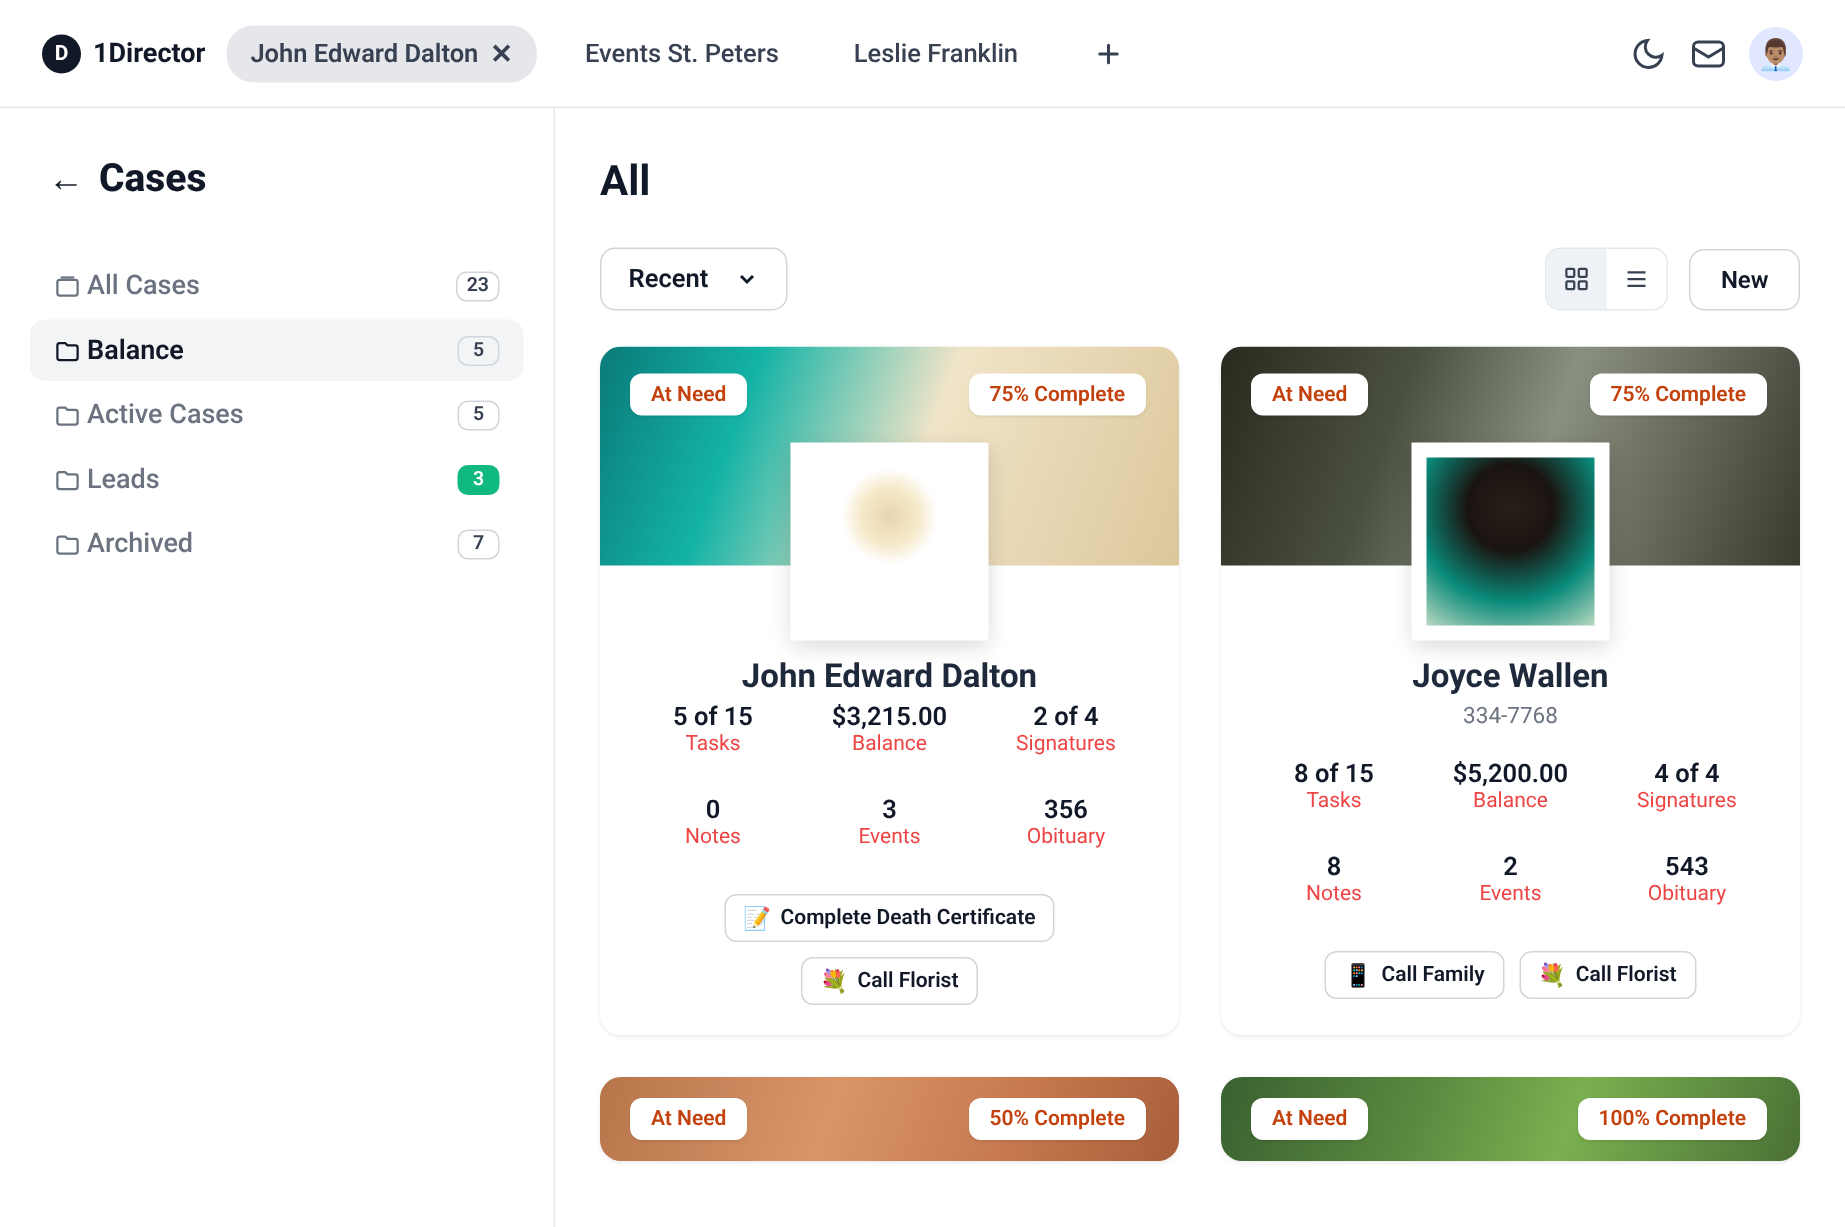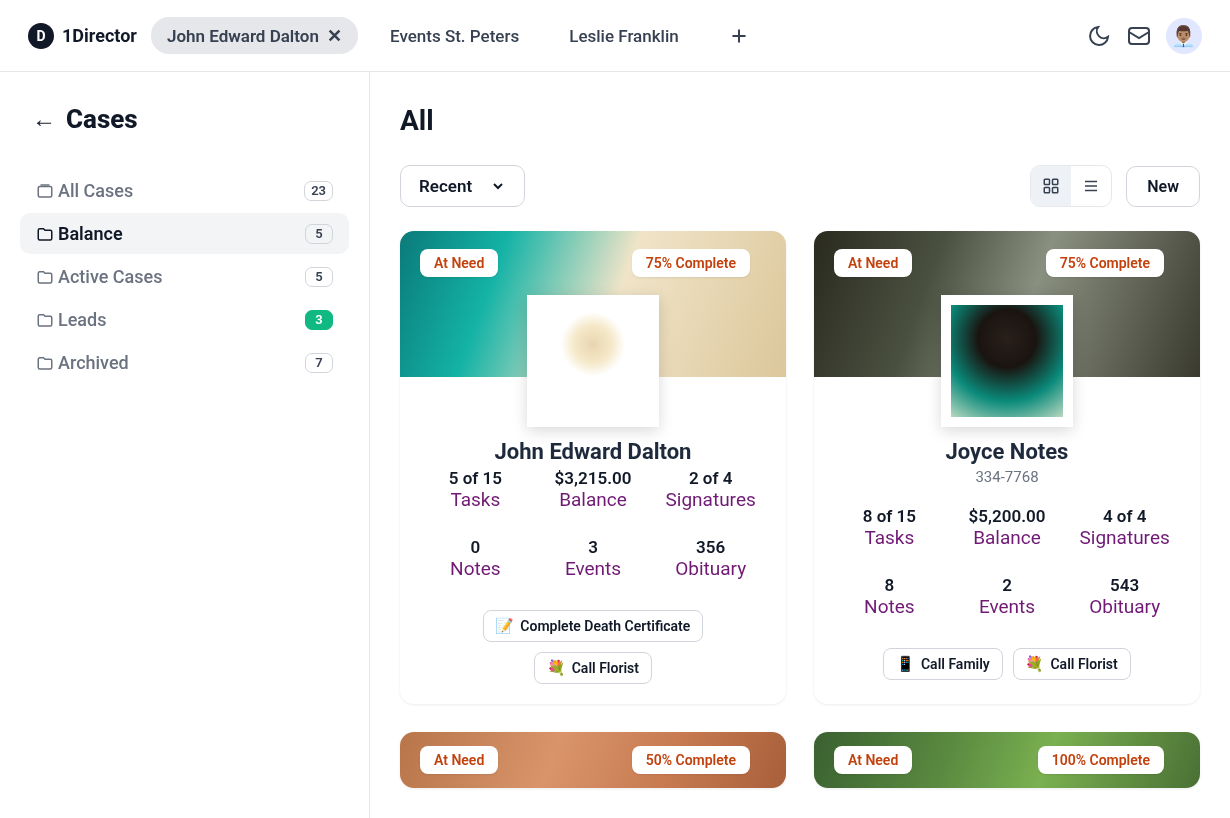--- a/index.html
+++ b/index.html
@@ -44,31 +44,31 @@
 
 .grid { display: grid; grid-template-columns: 1fr 1fr; gap: 28px; }
 .card { border-radius: 14px; box-shadow: 0 1px 3px rgba(0,0,0,0.08); overflow: hidden; background: #fff; position: relative; }
 .card-banner { height: 146px; position: relative; }
 .banner1 { background: linear-gradient(110deg, #0a7a7a 0%, #14b3a6 25%, #f0e4c8 55%, #dcc79b 100%); }
 .banner2 { background: linear-gradient(110deg, #2a2a1f 0%, #4a5040 30%, #8a9080 55%, #3a3a2f 100%); }
 .banner3 { background: linear-gradient(110deg, #b8754a 0%, #d9946a 40%, #c77a4f 70%, #a85f3a 100%); }
 .banner4 { background: linear-gradient(110deg, #3a6030 0%, #5a8a40 35%, #7ab050 60%, #4a7035 100%); }
 .badge { position: absolute; background: #fff; border-radius: 8px; padding: 6px 14px; font-size: 14px; font-weight: 600; color: #c2410c; box-shadow: 0 1px 2px rgba(0,0,0,0.08); }
 .badge-l { top: 18px; left: 20px; }
-.badge-r { top: 18px; right: 36px; }
+.badge-r { top: 18px; right: 22px; }
 .avatar-frame { position: absolute; left: 50%; transform: translateX(-50%); top: 64px; width: 132px; height: 132px; background: #fff; padding: 10px; box-shadow: 0 4px 14px rgba(0,0,0,0.15); }
 .avatar-inner { width: 100%; height: 100%; }
 .av1 { background: radial-gradient(circle at 50% 35%, #e8d5b0 0%, #f5e8c8 20%, #fff 35%, #fff 100%); }
 .av2 { background: radial-gradient(circle at 50% 30%, #2a1f1a 0%, #1a1410 30%, #0a8a7a 65%, #b8d8c0 100%); }
 .card-body { padding: 62px 24px 20px; text-align: center; }
 .card-name { font-size: 22px; font-weight: 700; color: #1e293b; margin-bottom: 4px; }
 .card-phone { font-size: 15px; color: #6b7280; margin-bottom: 20px; }
 .stats { display: grid; grid-template-columns: 1fr 1fr 1fr; gap: 10px 15px; margin-bottom: 10px; }
 .stat-val { font-size: 17px; font-weight: 600; color: #111827; }
-.stat-lab { font-size: 19px; color: #701a75; margin-bottom: 16px; }
+.stat-lab { font-size: 14px; color: #ef4444; margin-bottom: 16px; }
 .actions { display: flex; gap: 10px; justify-content: center; flex-wrap: wrap; margin-top: 14px; }
 .action-btn { border: 1.5px solid #d1d5db; border-radius: 8px; padding: 6px 12px; font-size: 14px; font-weight: 600; display: flex; align-items: center; gap: 6px; background: #fff; }
 .emoji { font-size: 15px; }
 
 
 .card.peek .card-banner { height: 56px; }
 .card.peek .badge { top: 14px; }
 
 svg { display: block; }
 </style>
@@ -235,21 +235,21 @@
 
       <div class="card">
         <div class="card-banner banner2">
           <div class="badge badge-l">At Need</div>
           <div class="badge badge-r">75% Complete</div>
           <div class="avatar-frame">
               <div class="avatar-inner av2"></div>
             </div>
         </div>
         <div class="card-body">
-          <div class="card-name">Joyce Notes</div>
+          <div class="card-name">Joyce Wallen</div>
           <div class="card-phone">334-7768</div>
           <div class="stats">
             <div>
                 <div class="stat-val">8 of 15</div>
                 <div class="stat-lab">Tasks</div>
               </div>
             <div>
                 <div class="stat-val">$5,200.00</div>
                 <div class="stat-lab">Balance</div>
               </div>

